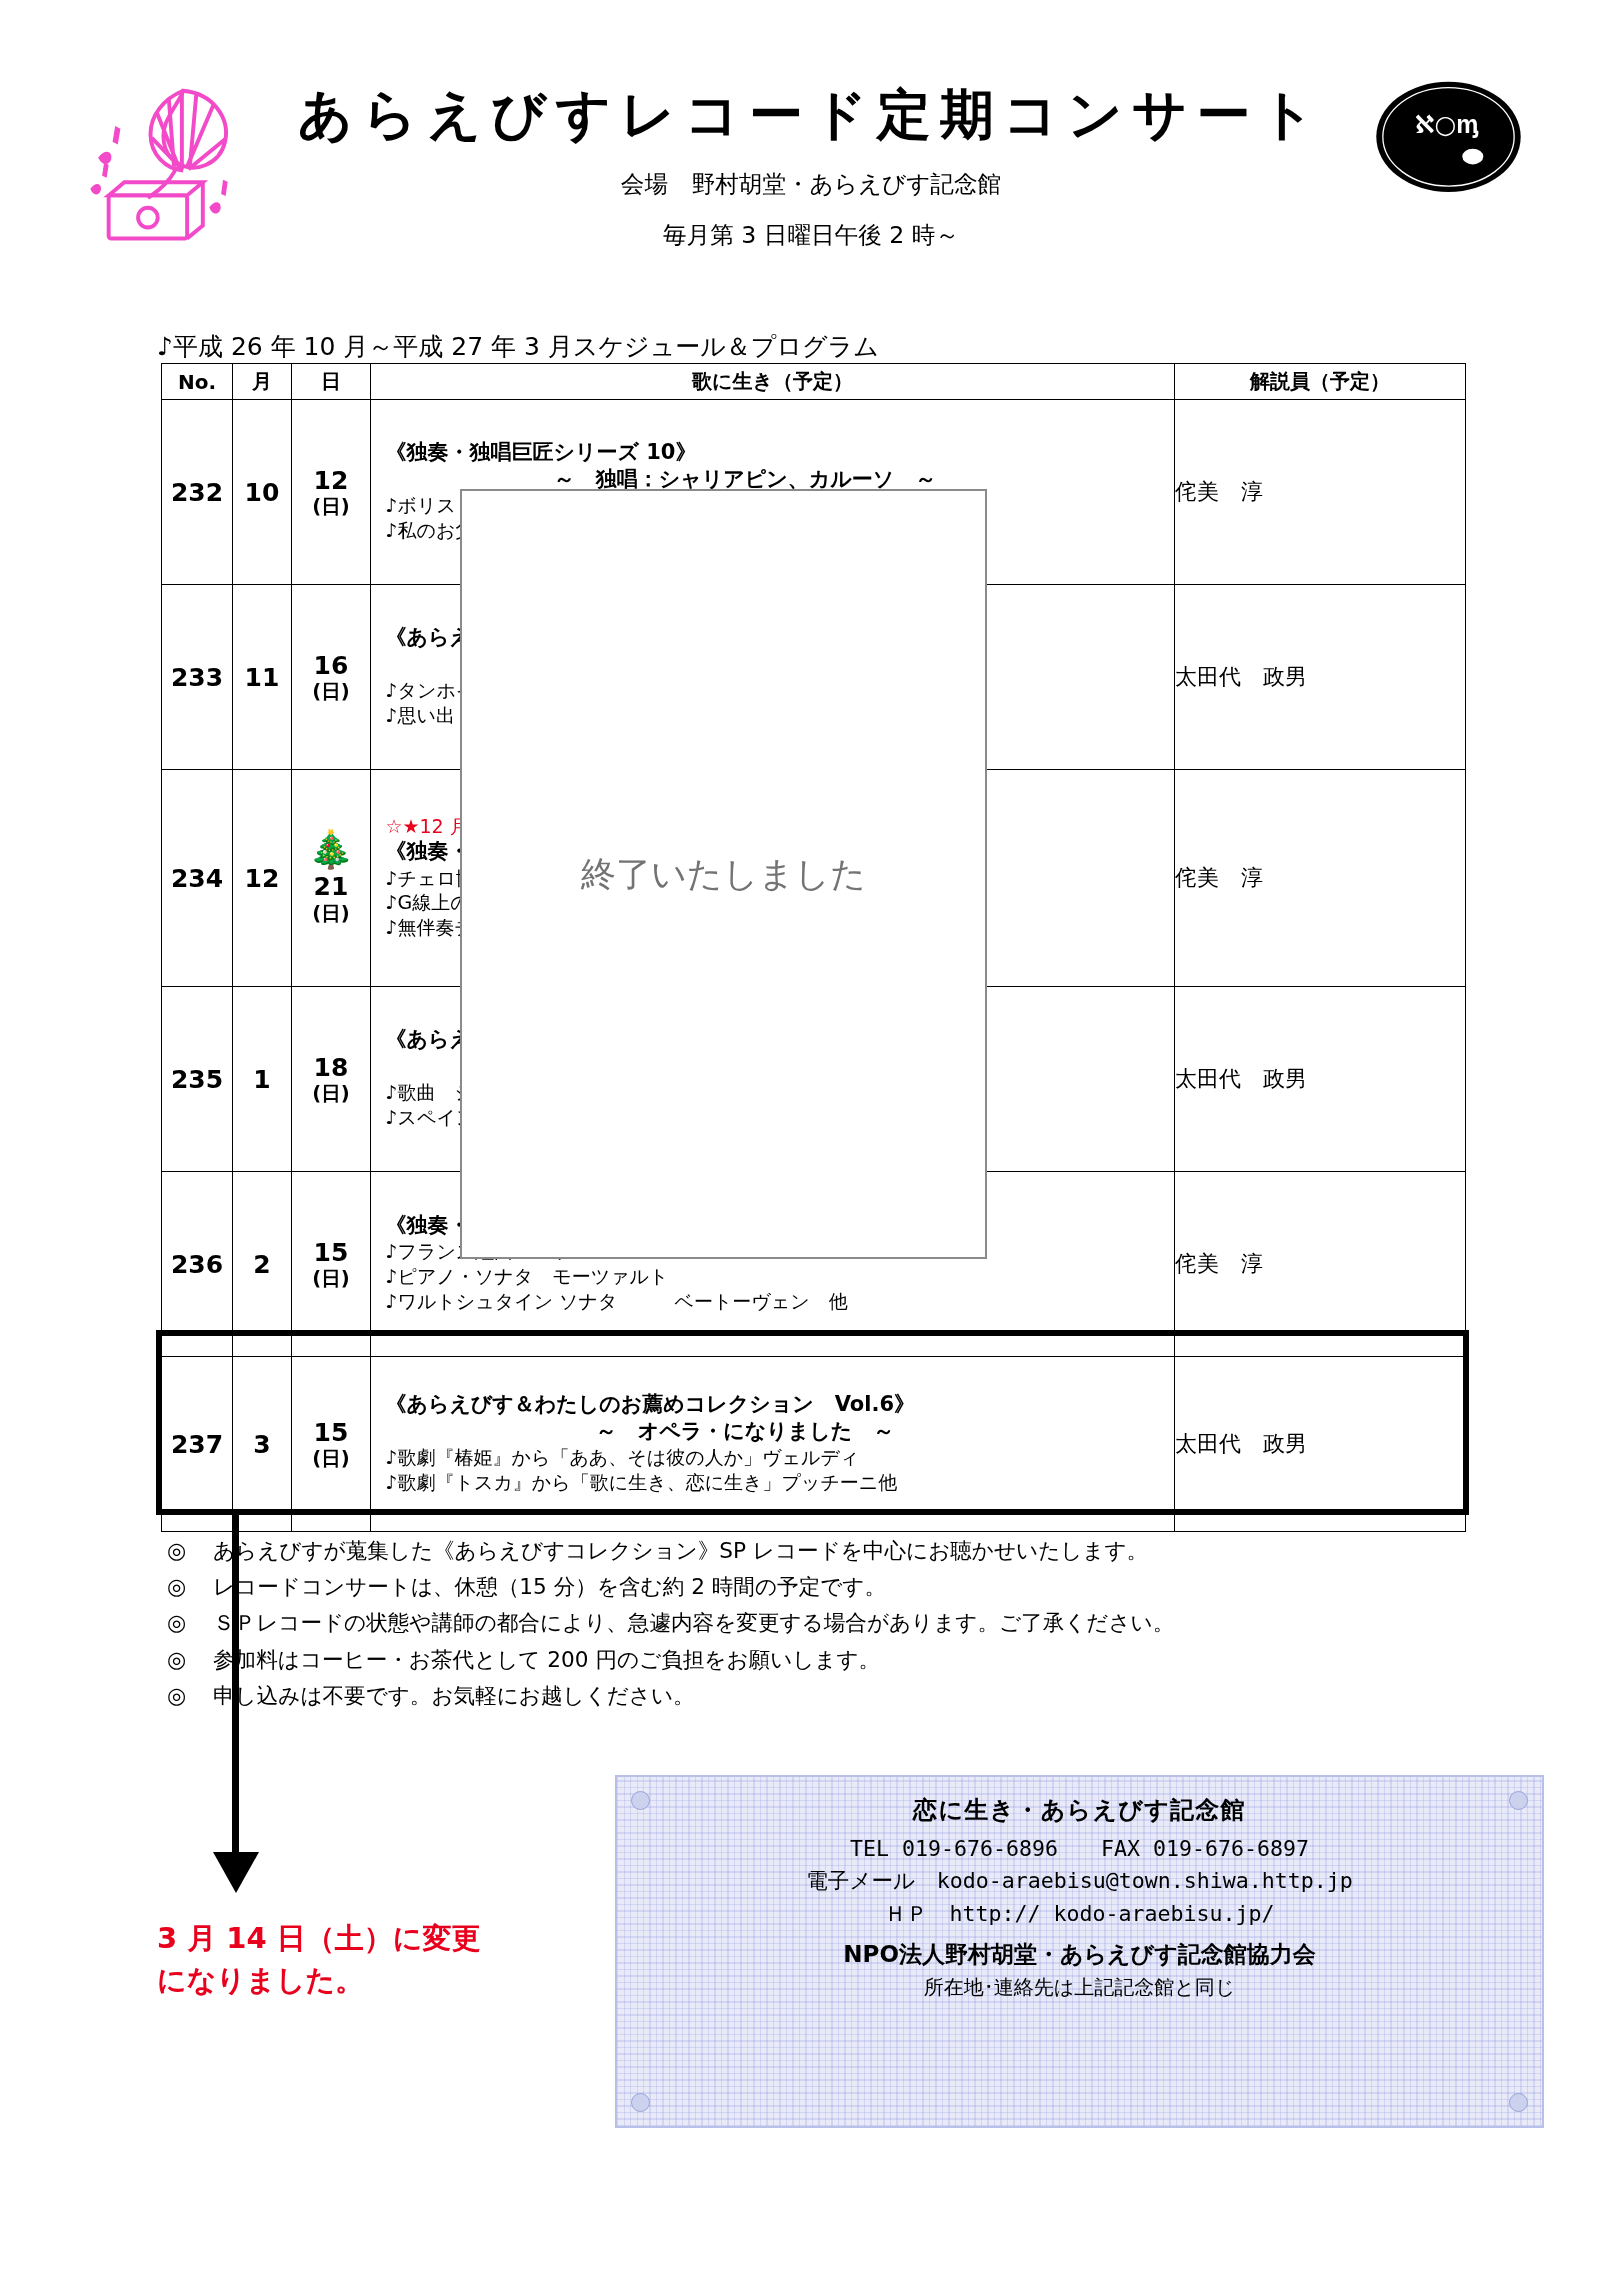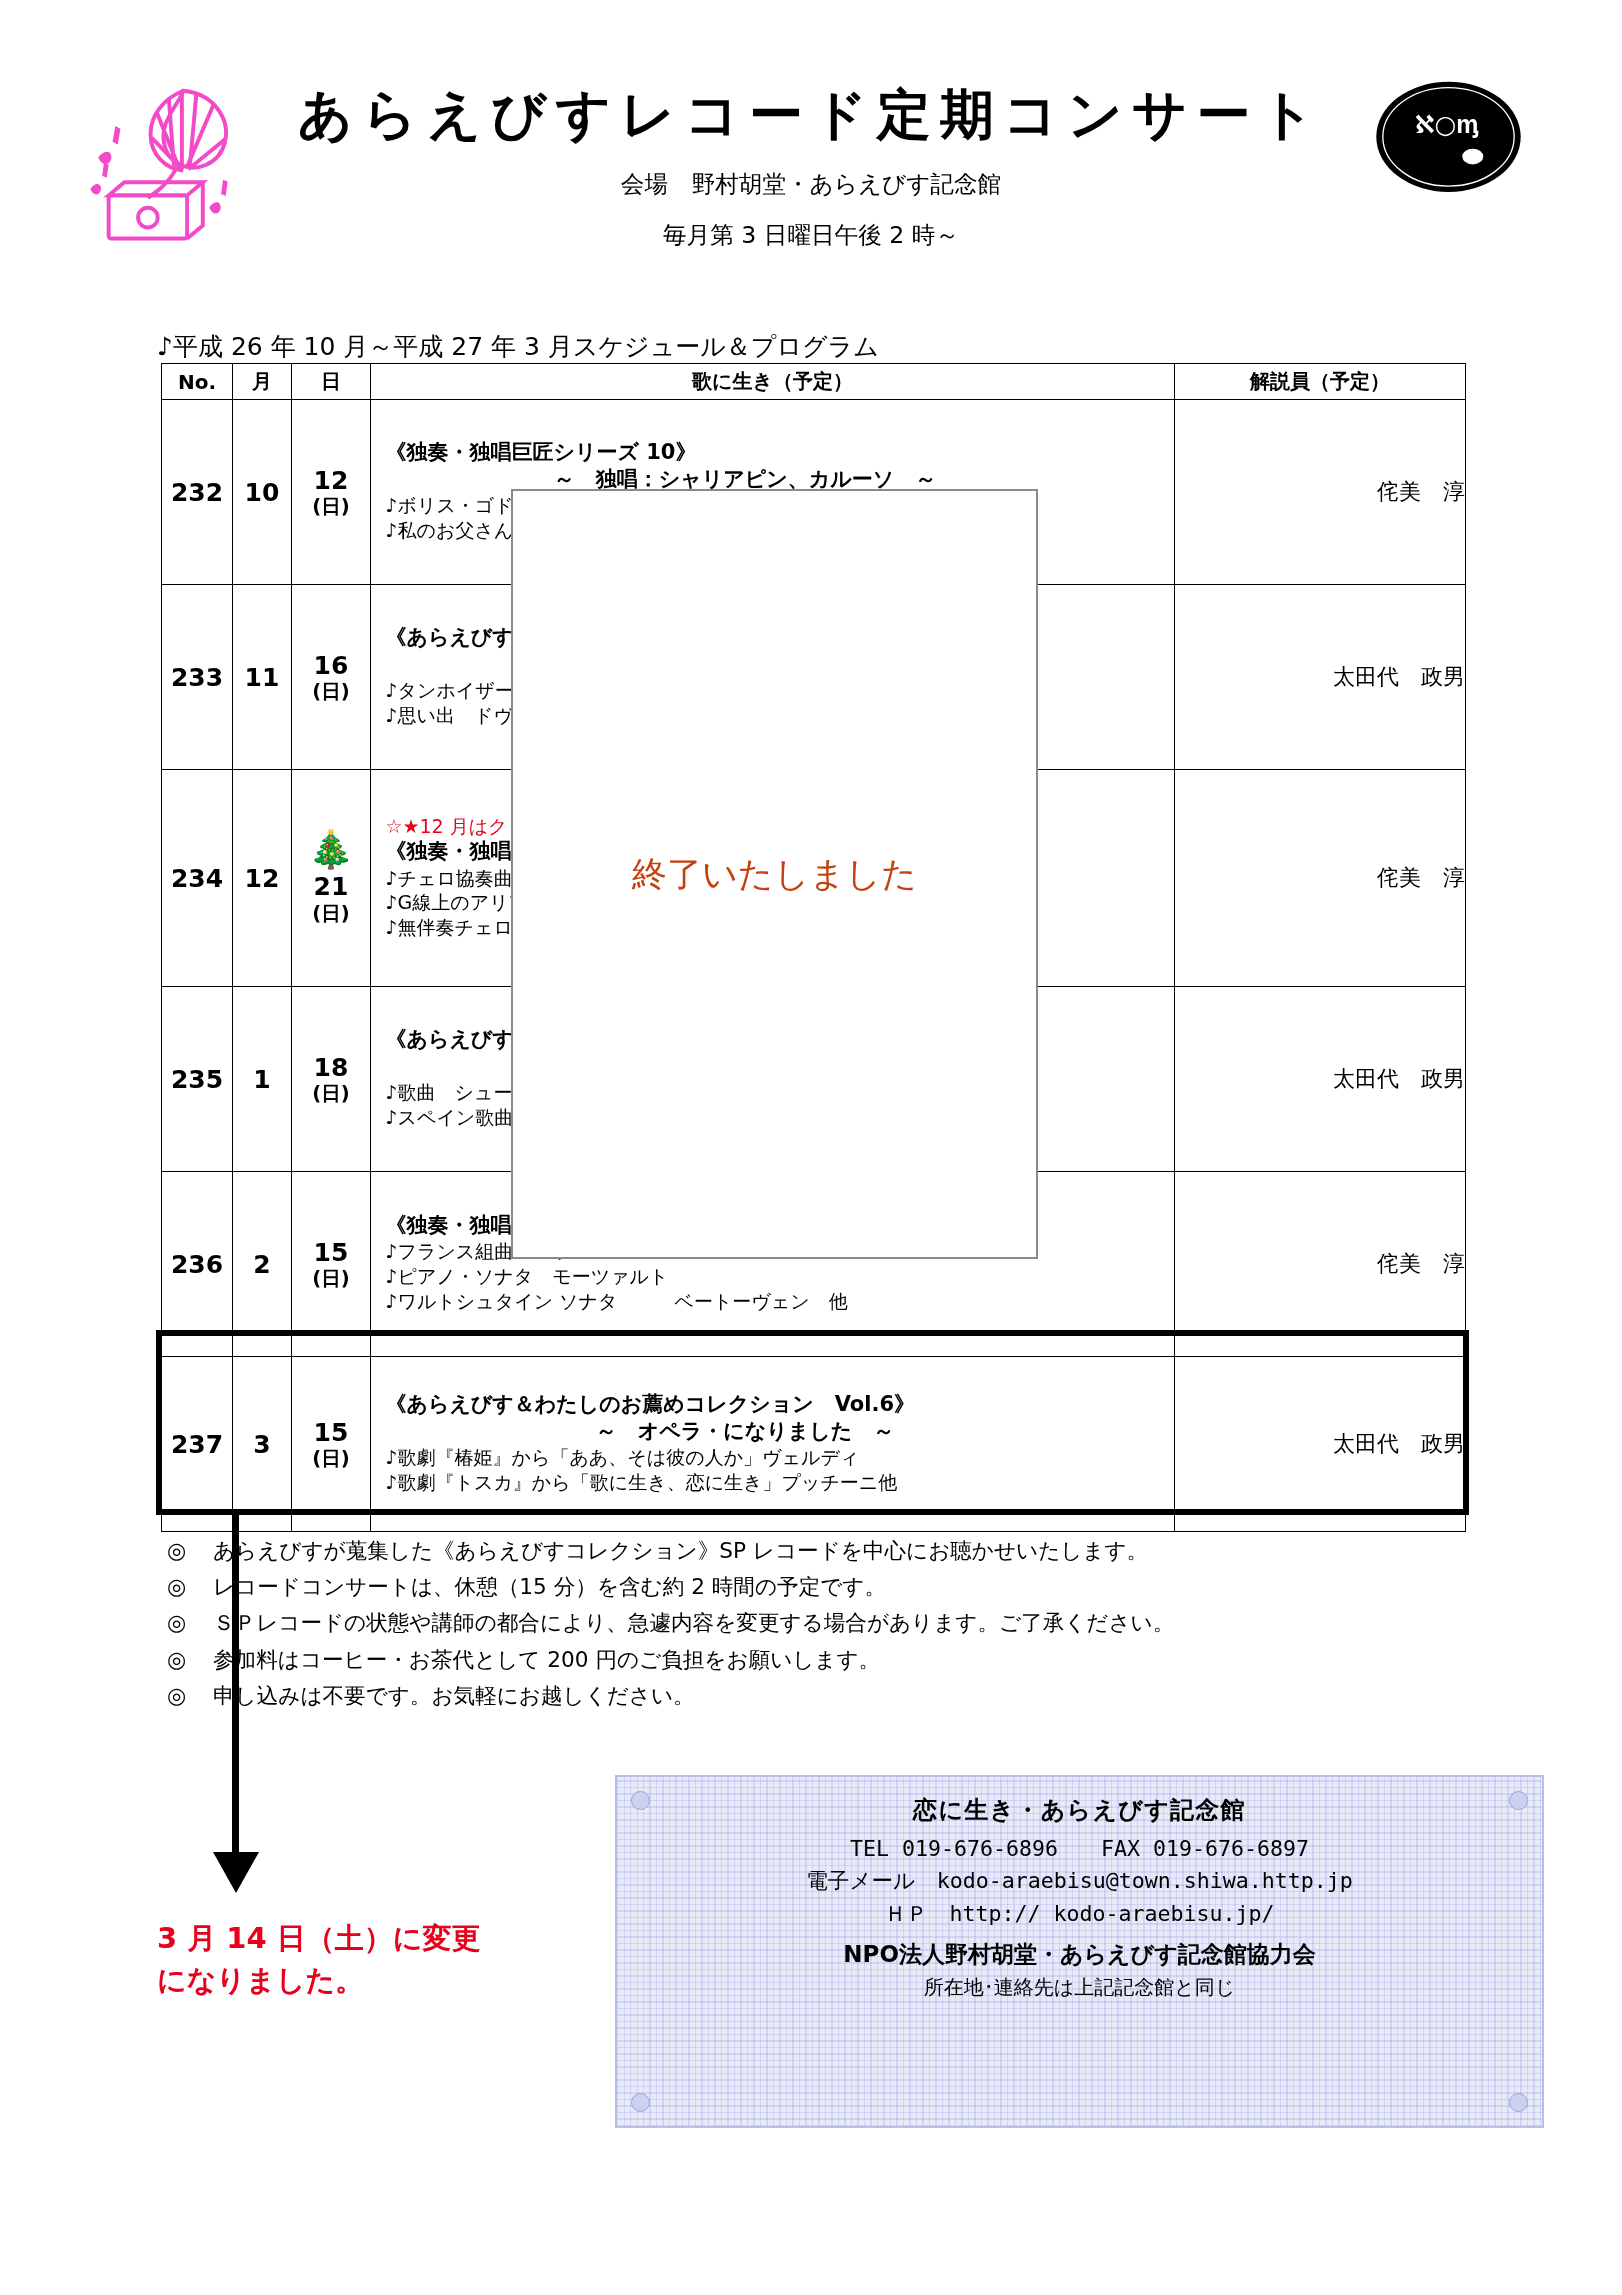--- a/index.html
+++ b/index.html
@@ -121,21 +121,21 @@
     text-align: center;
     font-size: 25px;
     font-weight: bold;
     line-height: 1.18;
   }
   .cell-day .dow {
     font-size: 19.6px;
     display: block;
   }
   .cell-lect {
-    text-align: right;
+    text-align: left;
     font-size: 22px;
   }
   .prog {
     padding: 6.5px 10.5px 9.2px 14.4px;
     font-size: 19.6px;
     line-height: 1.30;
   }
   .prog .ptitle {
     font-weight: bold;
     font-size: 21px;
@@ -179,32 +179,32 @@
     width: 1313px;
     height: 185px;
     border: 6.5px solid #000;
     box-sizing: border-box;
     pointer-events: none;
   }
 
   
   .ended-overlay {
     position: absolute;
-    left: 511px;
+    left: 460px;
     top: 489px;
     width: 523px;
     height: 766px;
     background: #ffffff;
     border: 2px solid #8a8a8a;
     display: flex;
     align-items: center;
     justify-content: center;
     font-size: 35px;
     font-family: "DejaVu Sans", sans-serif;
-    color: #c2410c;
+    color: #737373;
   }
 
   
   .notes {
     position: absolute;
     left: 167px;
     top: 1538px;
     width: 1309px;
     font-family: "DejaVu Sans", sans-serif;
   }

